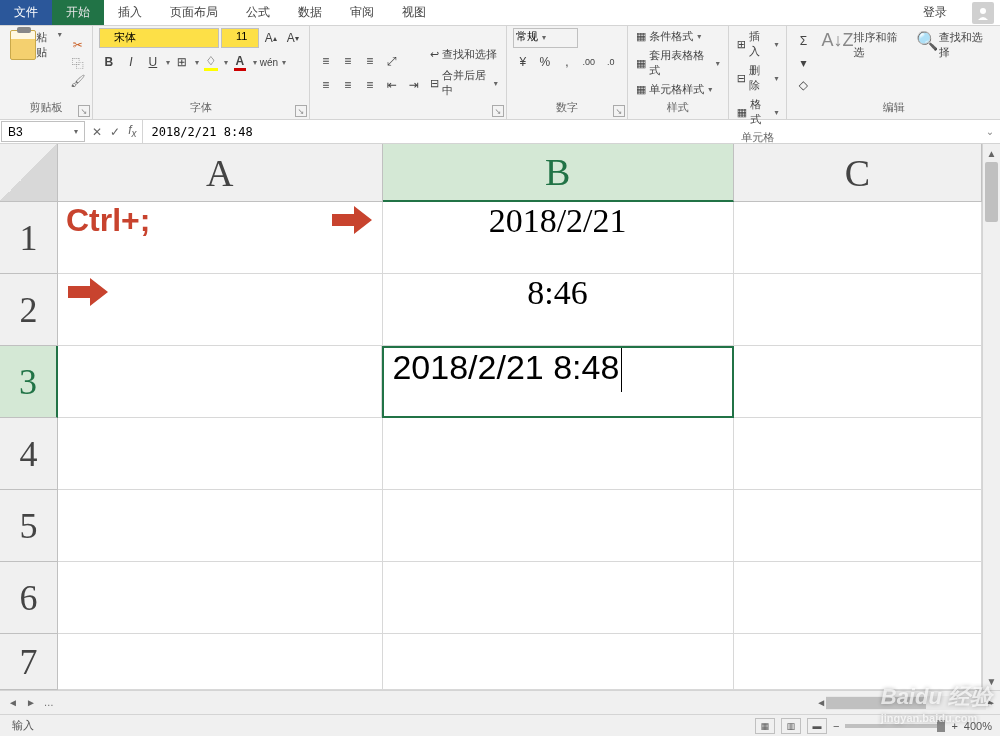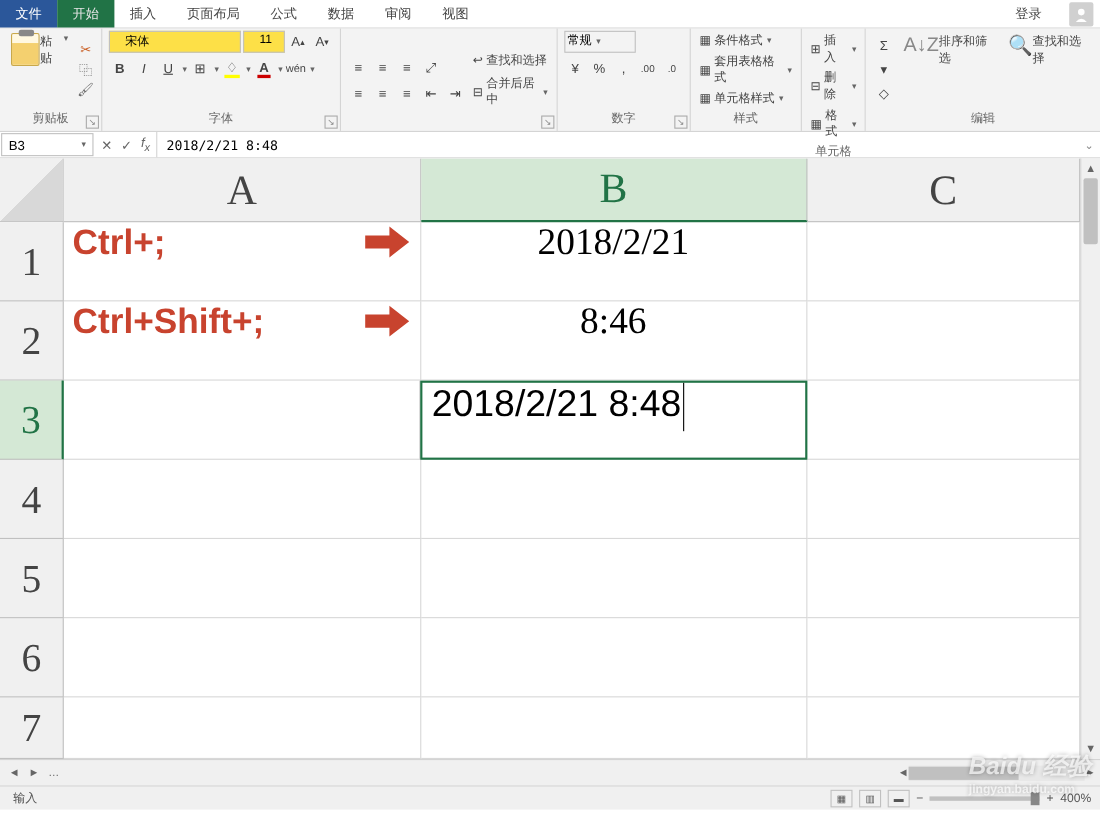--- a/index.html
+++ b/index.html
@@ -309,21 +309,20 @@
           <span class="annot">Ctrl+;</span>
           <svg class="arrow-svg" viewBox="0 0 44 36">
               <path d="M2 12 L24 12 L24 4 L42 18 L24 32 L24 24 L2 24 Z" fill="#c8432e"></path>
             </svg>
         </div>
         <div class="cell center" style="width:368px">2018/2/21</div>
         <div class="cell" style="width:260px"></div>
       </div>
       <div class="cell-row">
         <div class="cell" style="width:340px;justify-content:space-between">
-          <span class="annot">Ctrl+Shift+;</span>
           <svg class="arrow-svg" viewBox="0 0 44 36">
               <path d="M2 12 L24 12 L24 4 L42 18 L24 32 L24 24 L2 24 Z" fill="#c8432e"></path>
             </svg>
         </div>
         <div class="cell center" style="width:368px">8:46</div>
         <div class="cell" style="width:260px"></div>
       </div>
       <div class="cell-row">
         <div class="cell" style="width:340px"></div>
         <div class="cell editing" style="width:368px">

